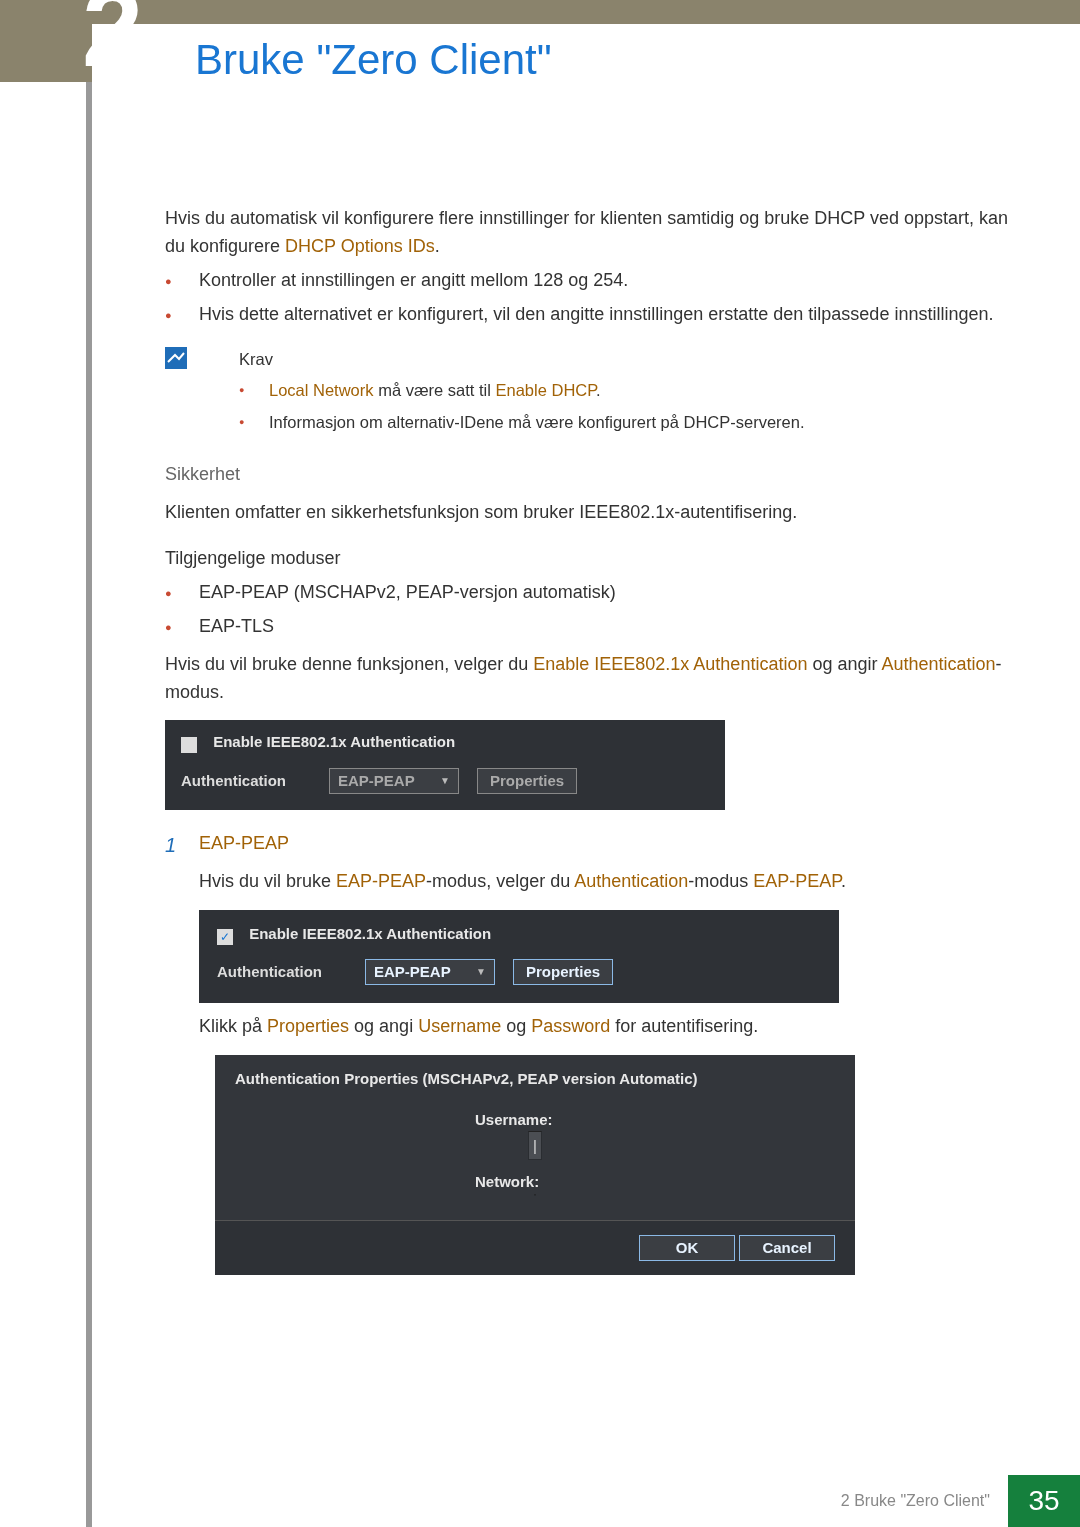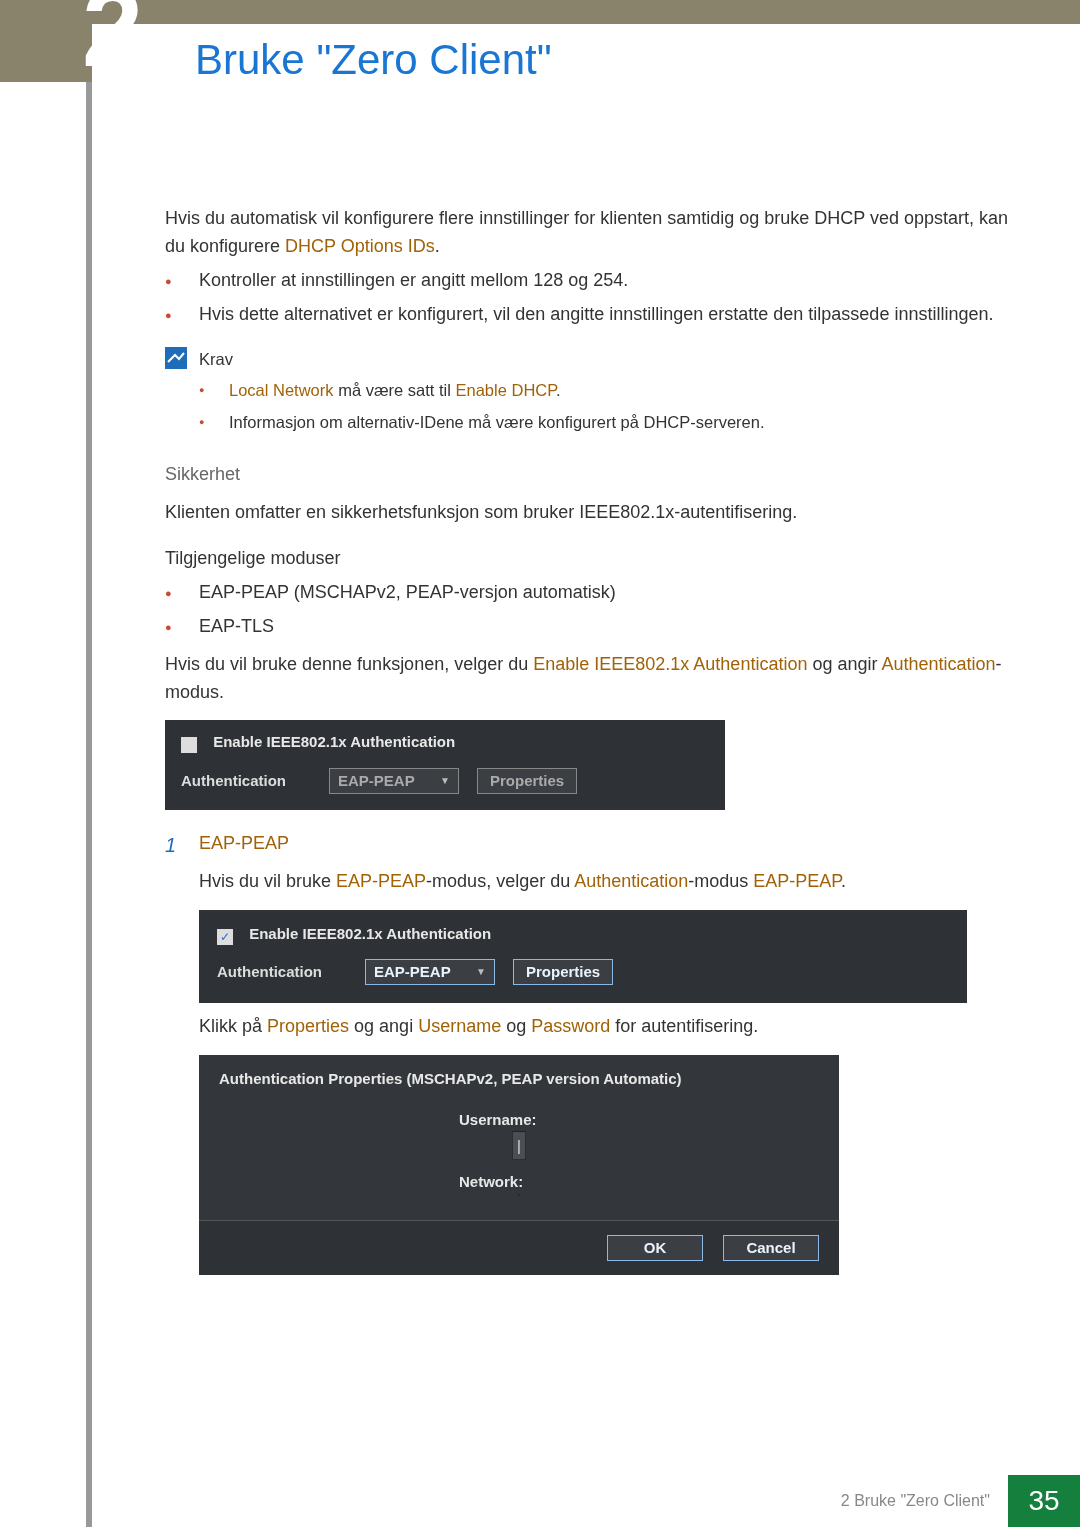--- a/index.html
+++ b/index.html
@@ -42,21 +42,21 @@
   .content {
     position: absolute;
     left: 165px; top: 195px;
     width: 860px;
     line-height: 1.55;
   }
   .red { color: #a16207; }
   .bullet-row { display: flex; margin-top: 6px; }
   .bullet-row .dot { width: 34px; flex-shrink: 0; color: #c84a32; font-size: 11px; padding-top: 6px; }
   .bullet-row .dot.inner { font-size: 9px; }
-  .krav-block { display: flex; margin-top: 18px; }
+  .krav-block { display: flex; margin-top: 18px; gap: 40px; }
   .krav-icon {
     width: 34px; flex-shrink: 0;
   }
   .krav-icon svg { display:block; }
   .krav-body { flex: 1; font-size: 16.5px; }
   .krav-body .bullet-row .dot { width: 30px; }
   h4.sec { color: #666; font-weight: 400; margin-top: 26px; margin-bottom: 10px;}
   p { margin-top: 10px; }
   .screenshot1, .screenshot2, .screenshot3 {
     margin-top: 14px;
@@ -84,32 +84,32 @@
   }
   .combo.active { color: #e8f3ff; border-color:#8bb9e6; }
   .combo .caret { font-size: 10px; color:#bbb; }
   .btn {
     border: 1px solid #888; background: #3b3e43;
     height: 26px; padding: 0 12px;
     display: inline-flex; align-items: center;
     color: #aaa; font-weight: 600;
   }
   .btn.active { color:#e8f3ff; border-color:#8bb9e6; }
-  .screenshot2 { width: 768px; padding: 12px 18px 18px 18px; margin-left: 34px; }
+  .screenshot2 { width: 640px; padding: 12px 18px 18px 18px; margin-left: 34px; }
   .screenshot3 { width: 640px; margin-left: 34px; }
   .s3-top { padding: 12px 20px 24px 20px; border-bottom: 1px solid #555; background:#33363b; }
   .s3-title { font-weight: 700; color:#e8e8e8; margin-bottom: 18px; }
   .s3-row { display:flex; align-items:center; margin-top:10px;flex-direction:column; }
   .s3-row .lbl { width: 120px; font-weight:700; }
   .s3-row .fld {
     flex: 1; height: 24px; background:#4b4e53;
     border: 1px solid #2a2d31; border-top-color:#222;
   }
   .s3-row .fld.text { color:#ddd; padding:2px 4px; }
-  .s3-bottom { padding: 14px 20px; display:flex; justify-content:flex-end; gap:20px; background:#2e3136;text-align:right; }
+  .s3-bottom { padding: 14px 20px; display:flex; justify-content:flex-end; gap:4px; background:#2e3136;text-align:right; }
   .s3-bottom .btn { width: 96px; justify-content:center; color:#e8f3ff; border-color:#8bb9e6; }
   .step-row { display:flex; margin-top: 20px; }
   .step-num { width: 34px; flex-shrink:0; color:#1f6db8; font-style: italic; font-size:20px; }
   .step-body { flex: 1; }
   .footer {
     position: absolute;
     left: 0; bottom: 0; width: 1080px; height: 52px;
     display: flex; justify-content: flex-end; align-items: stretch;
   }
   .footer .cap {
@@ -222,21 +222,21 @@
             <span class="caret">▼</span>
           </div>
           <div class="btn active">Properties</div>
         </div>
       </div>
 
       <p>
         <span>Klikk på </span><span class="red">Properties</span><span> og angi </span><span class="red">Username</span><span> og </span><span class="red">Password</span><span> for autentifisering.</span>
       </p>
 
-      <div class="screenshot3" style="margin-left:0">
+      <div class="screenshot3" style="margin-left:16px">
         <div class="s3-top">
           <div class="s3-title">Authentication Properties (MSCHAPv2, PEAP version Automatic)</div>
           <div class="s3-row">
             <div class="lbl">Username:</div>
             <div class="fld text">|</div>
           </div>
           <div class="s3-row">
             <div class="lbl">Network:</div>
             <div class="fld"></div>
           </div>

